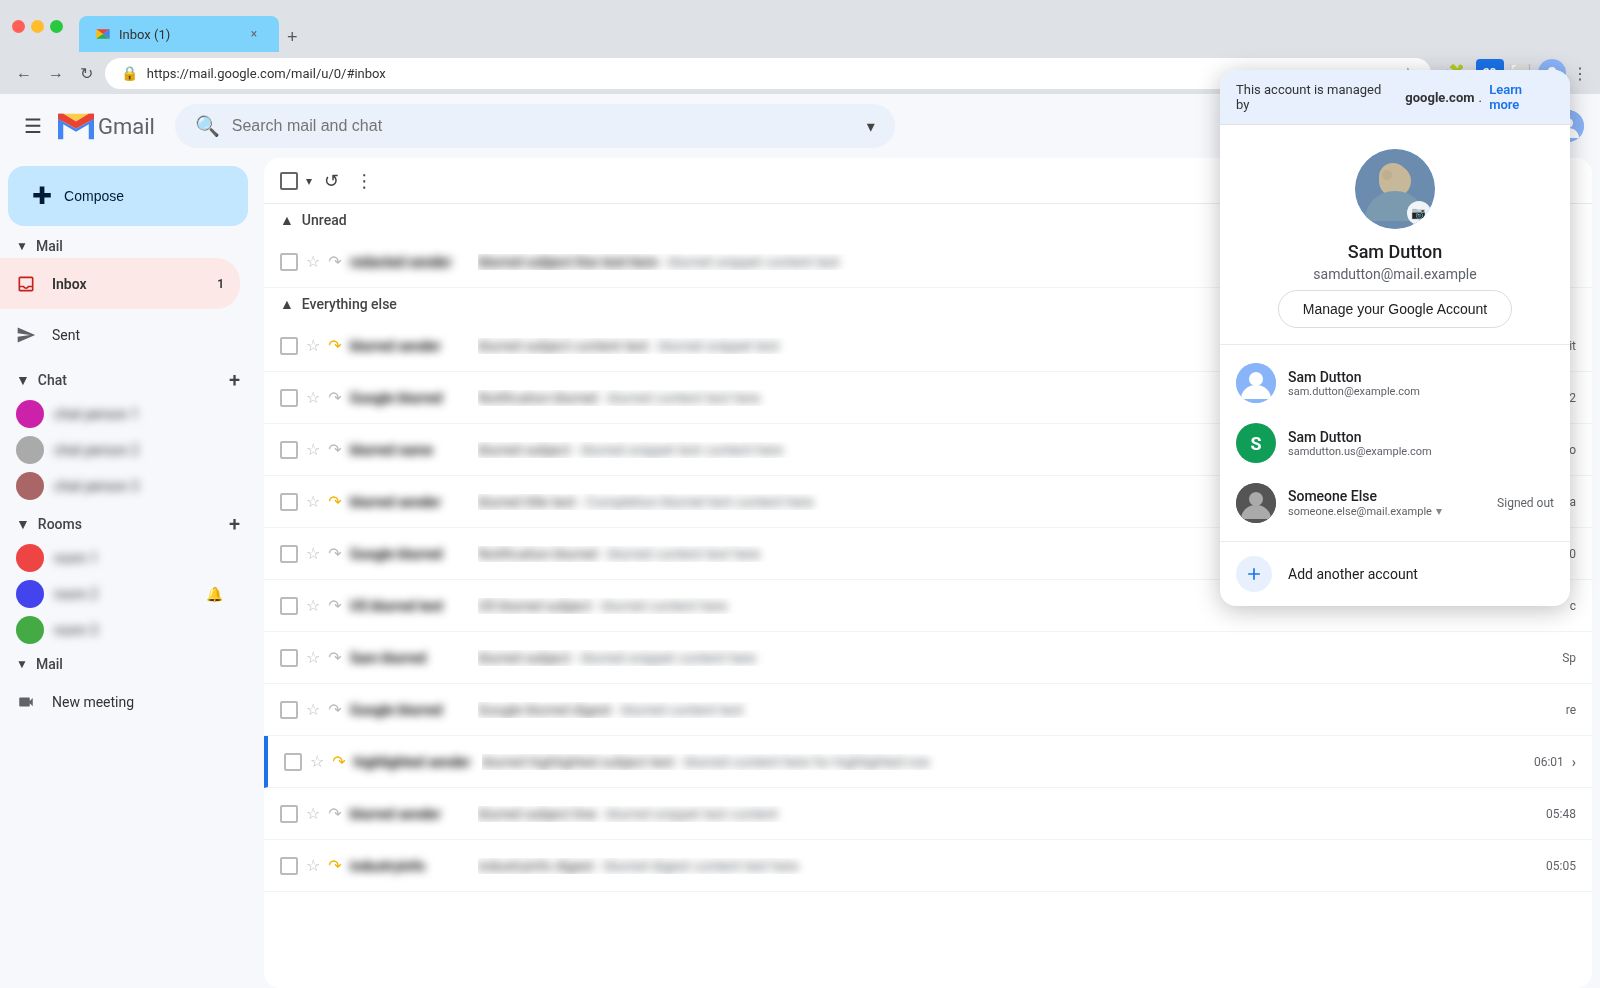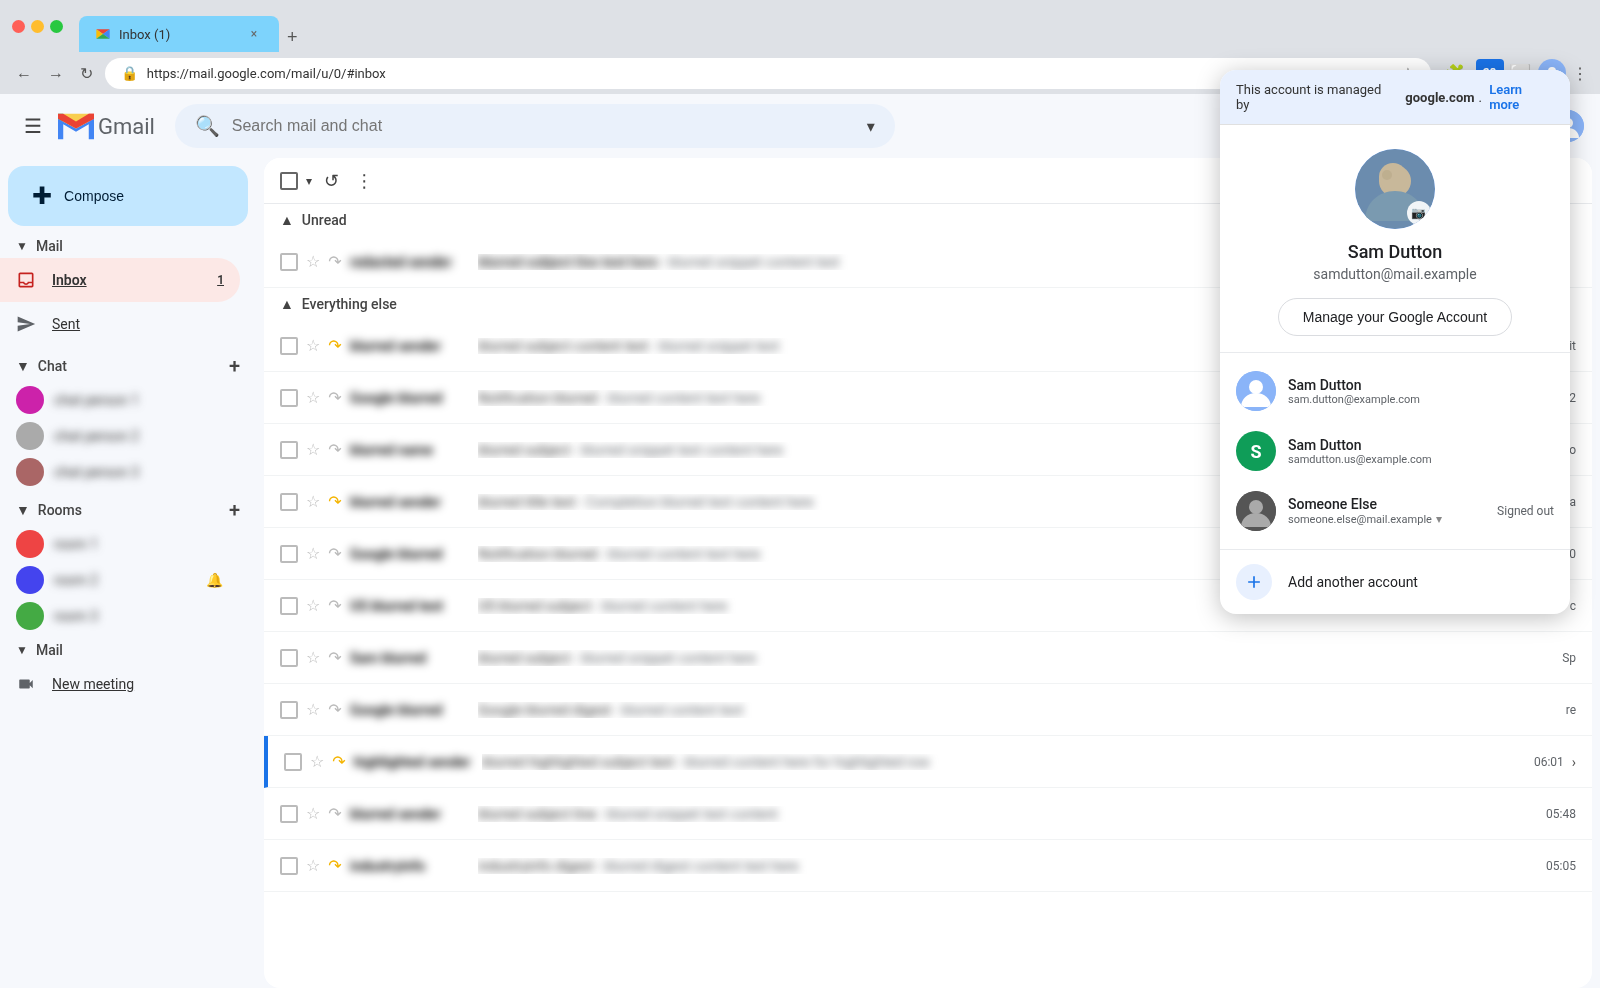--- a/index.html
+++ b/index.html
@@ -135,26 +135,25 @@
       padding: 4px 8px 4px 16px;
       font-size: 14px; font-weight: 500; color: #444;
       cursor: pointer;
     }
     .sidebar-section-header .chevron { margin-right: 8px; font-size: 12px; }
     .sidebar-item {
       display: flex; align-items: center; gap: 16px;
       padding: 19px 16px;
       border-radius: 0 24px 24px 0;
       cursor: pointer;
-      height: 44px;
+      height: 51px;
       color: #333;
       font-size: 14px;
       margin-right: 16px;
       position: relative;
-      text-decoration: underline;
     }
     .sidebar-item.active { background: #fce8e6; font-weight: 600; }
     .sidebar-item .item-icon { font-size: 18px; color: #444; width: 20px; display: flex; align-items: center; justify-content: center; }
     .sidebar-item .badge { margin-left: auto; font-size: 12px; font-weight: 600; color: #333; }
 
     .chat-item { display: flex; align-items: center; gap: 10px; padding: 4px 16px; height: 36px; cursor: pointer; border-radius: 0 24px 24px 0; margin-right: 16px; }
     .chat-avatar { width: 28px; height: 28px; border-radius: 50%; background: #aaa; overflow: hidden; position: relative; }
     .chat-name { font-size: 14px; color: #333; filter: blur(4px); }
     .add-icon { font-size: 20px; color: #444; cursor: pointer; margin-left: auto; }
 
@@ -235,21 +234,21 @@
     .profile-camera {
       position: absolute; bottom: 4px; right: 4px;
       background: rgba(255,255,255,0.9);
       border-radius: 50%; width: 24px; height: 24px;
       display: flex; align-items: center; justify-content: center;
       font-size: 12px;
     }
     .profile-name { font-size: 18px; font-weight: 500; color: #202124; }
     .profile-email { font-size: 14px; color: #5f6368; margin-top: 4px; }
     .manage-account-btn {
-      margin-top: 16px;
+      margin-top: 8px;
       padding: 10px 24px;
       border: 1px solid #dadce0;
       border-radius: 24px;
       background: #fff;
       cursor: pointer;
       font-size: 14px;
       color: #202124;
     }
     .dropdown-accounts { padding: 8px 0; border-bottom: 1px solid #e8eaed; }
     .account-row {

